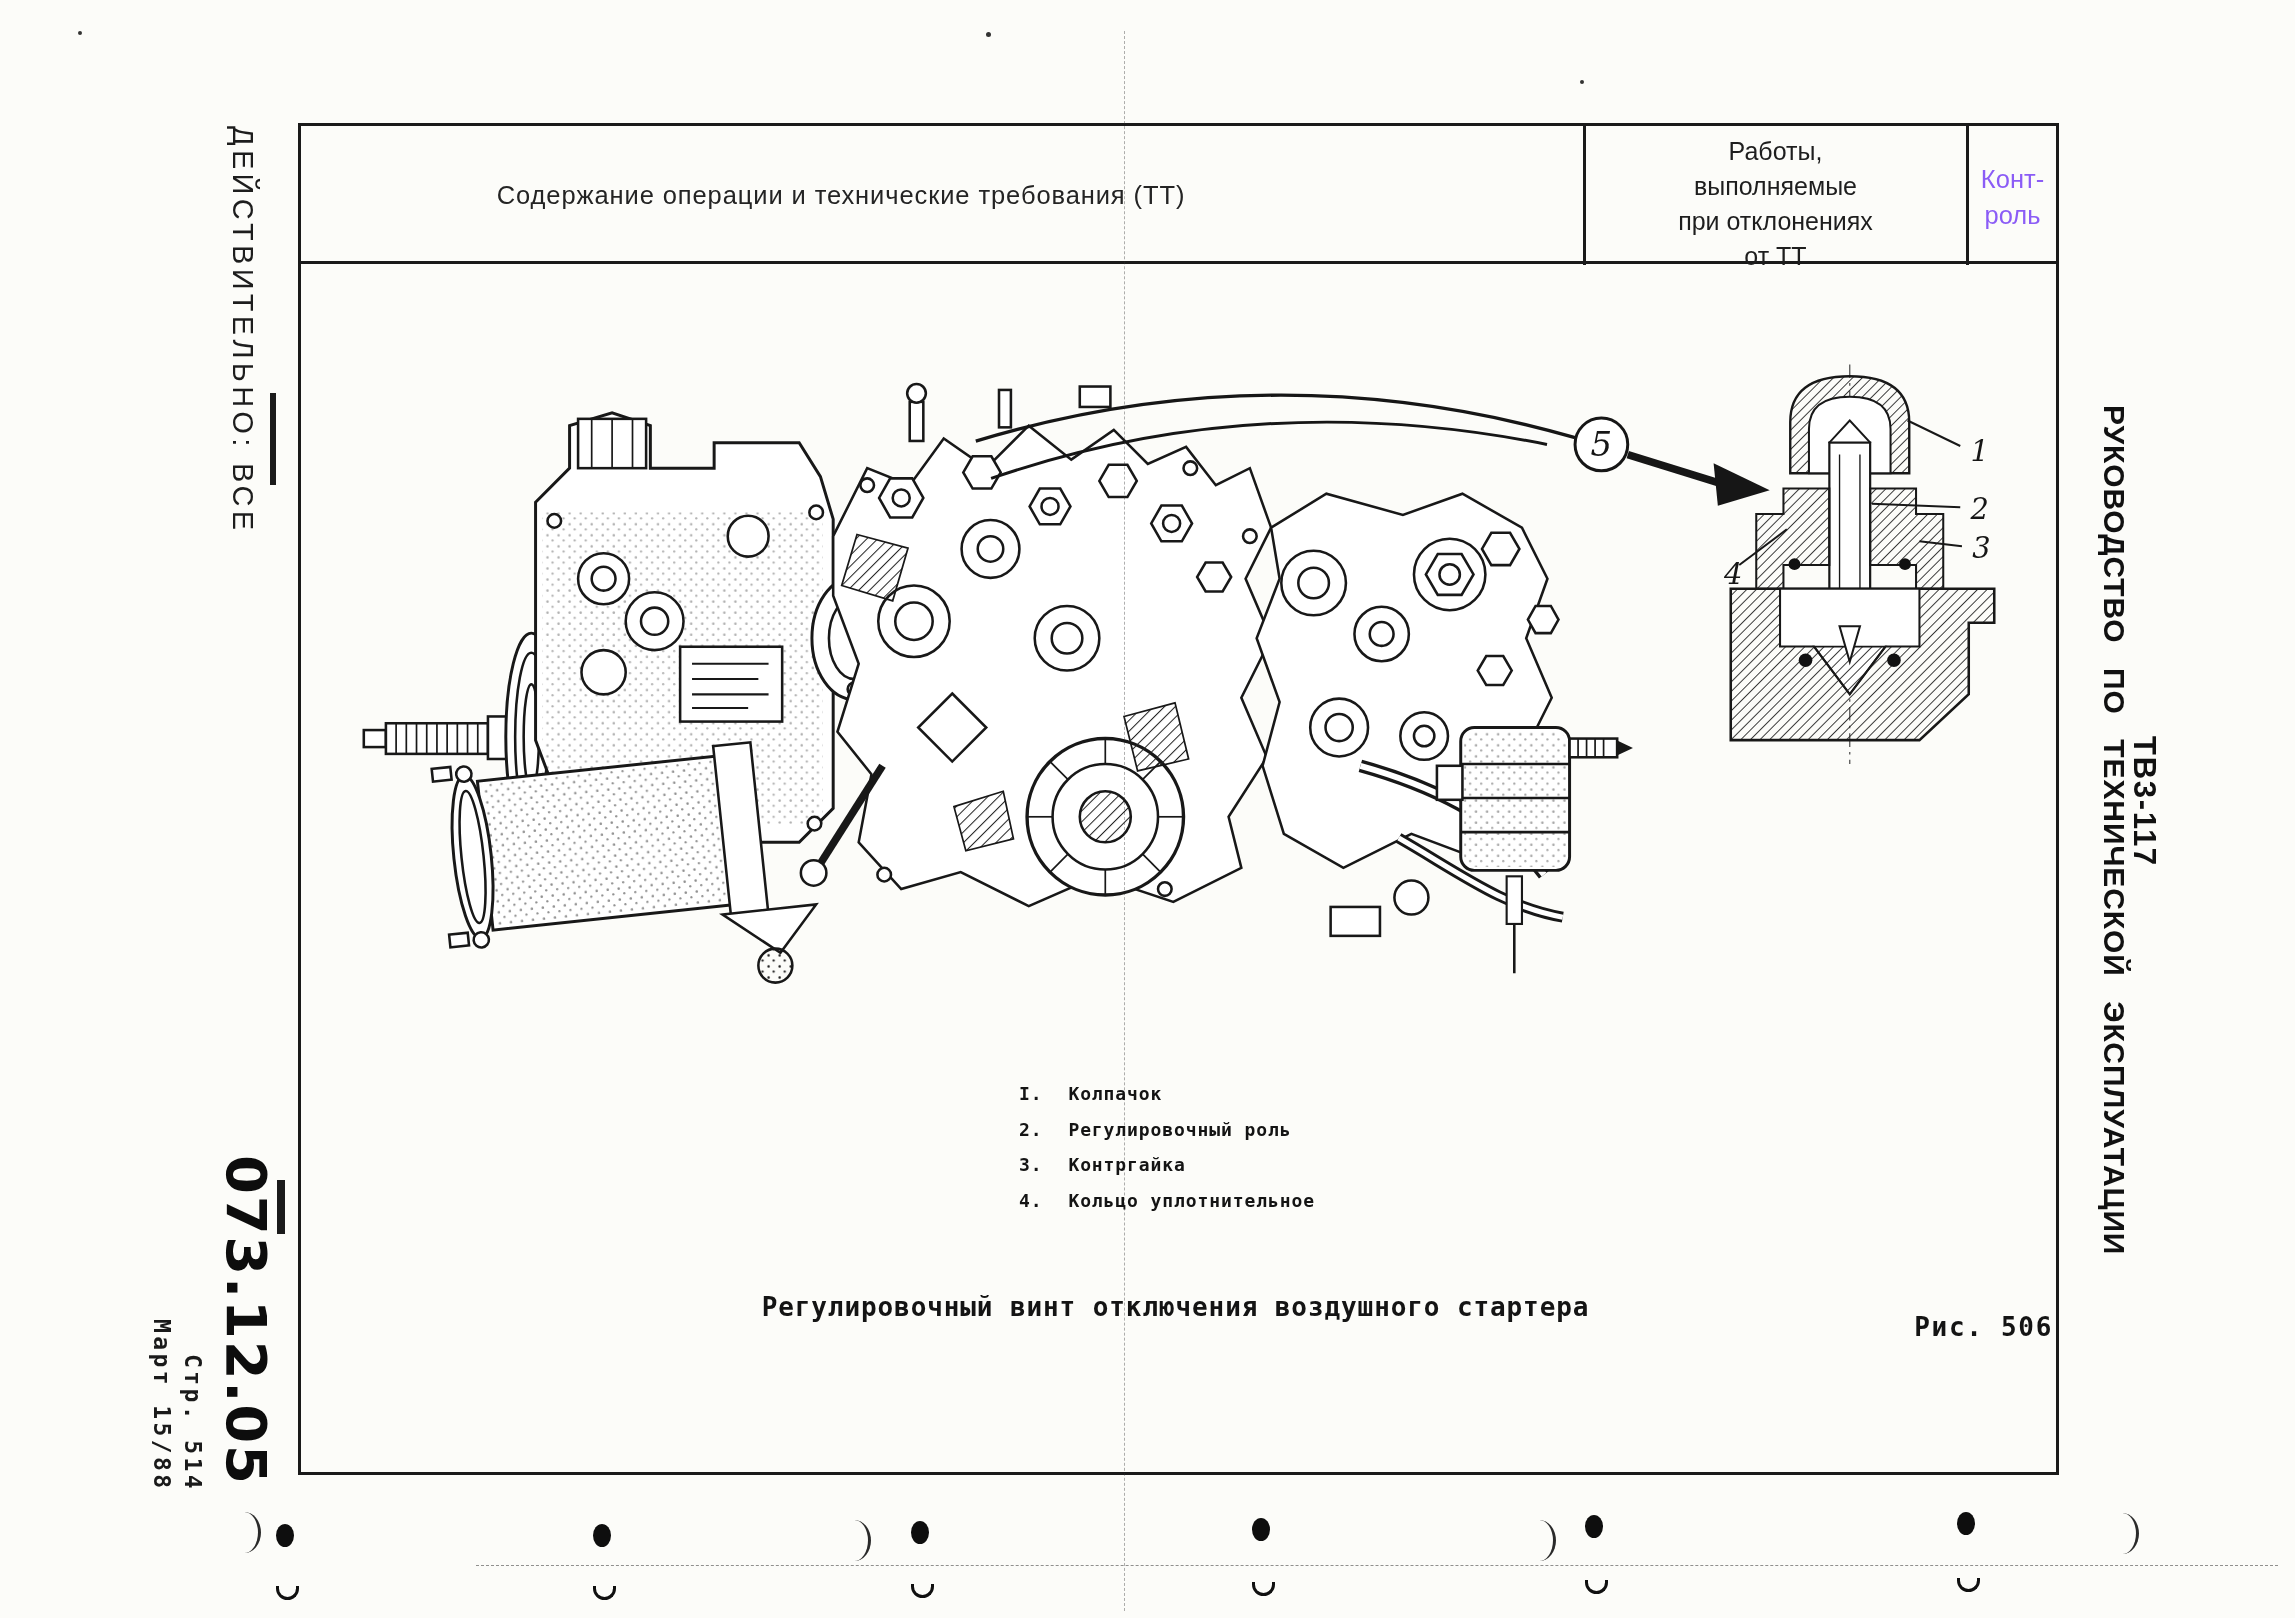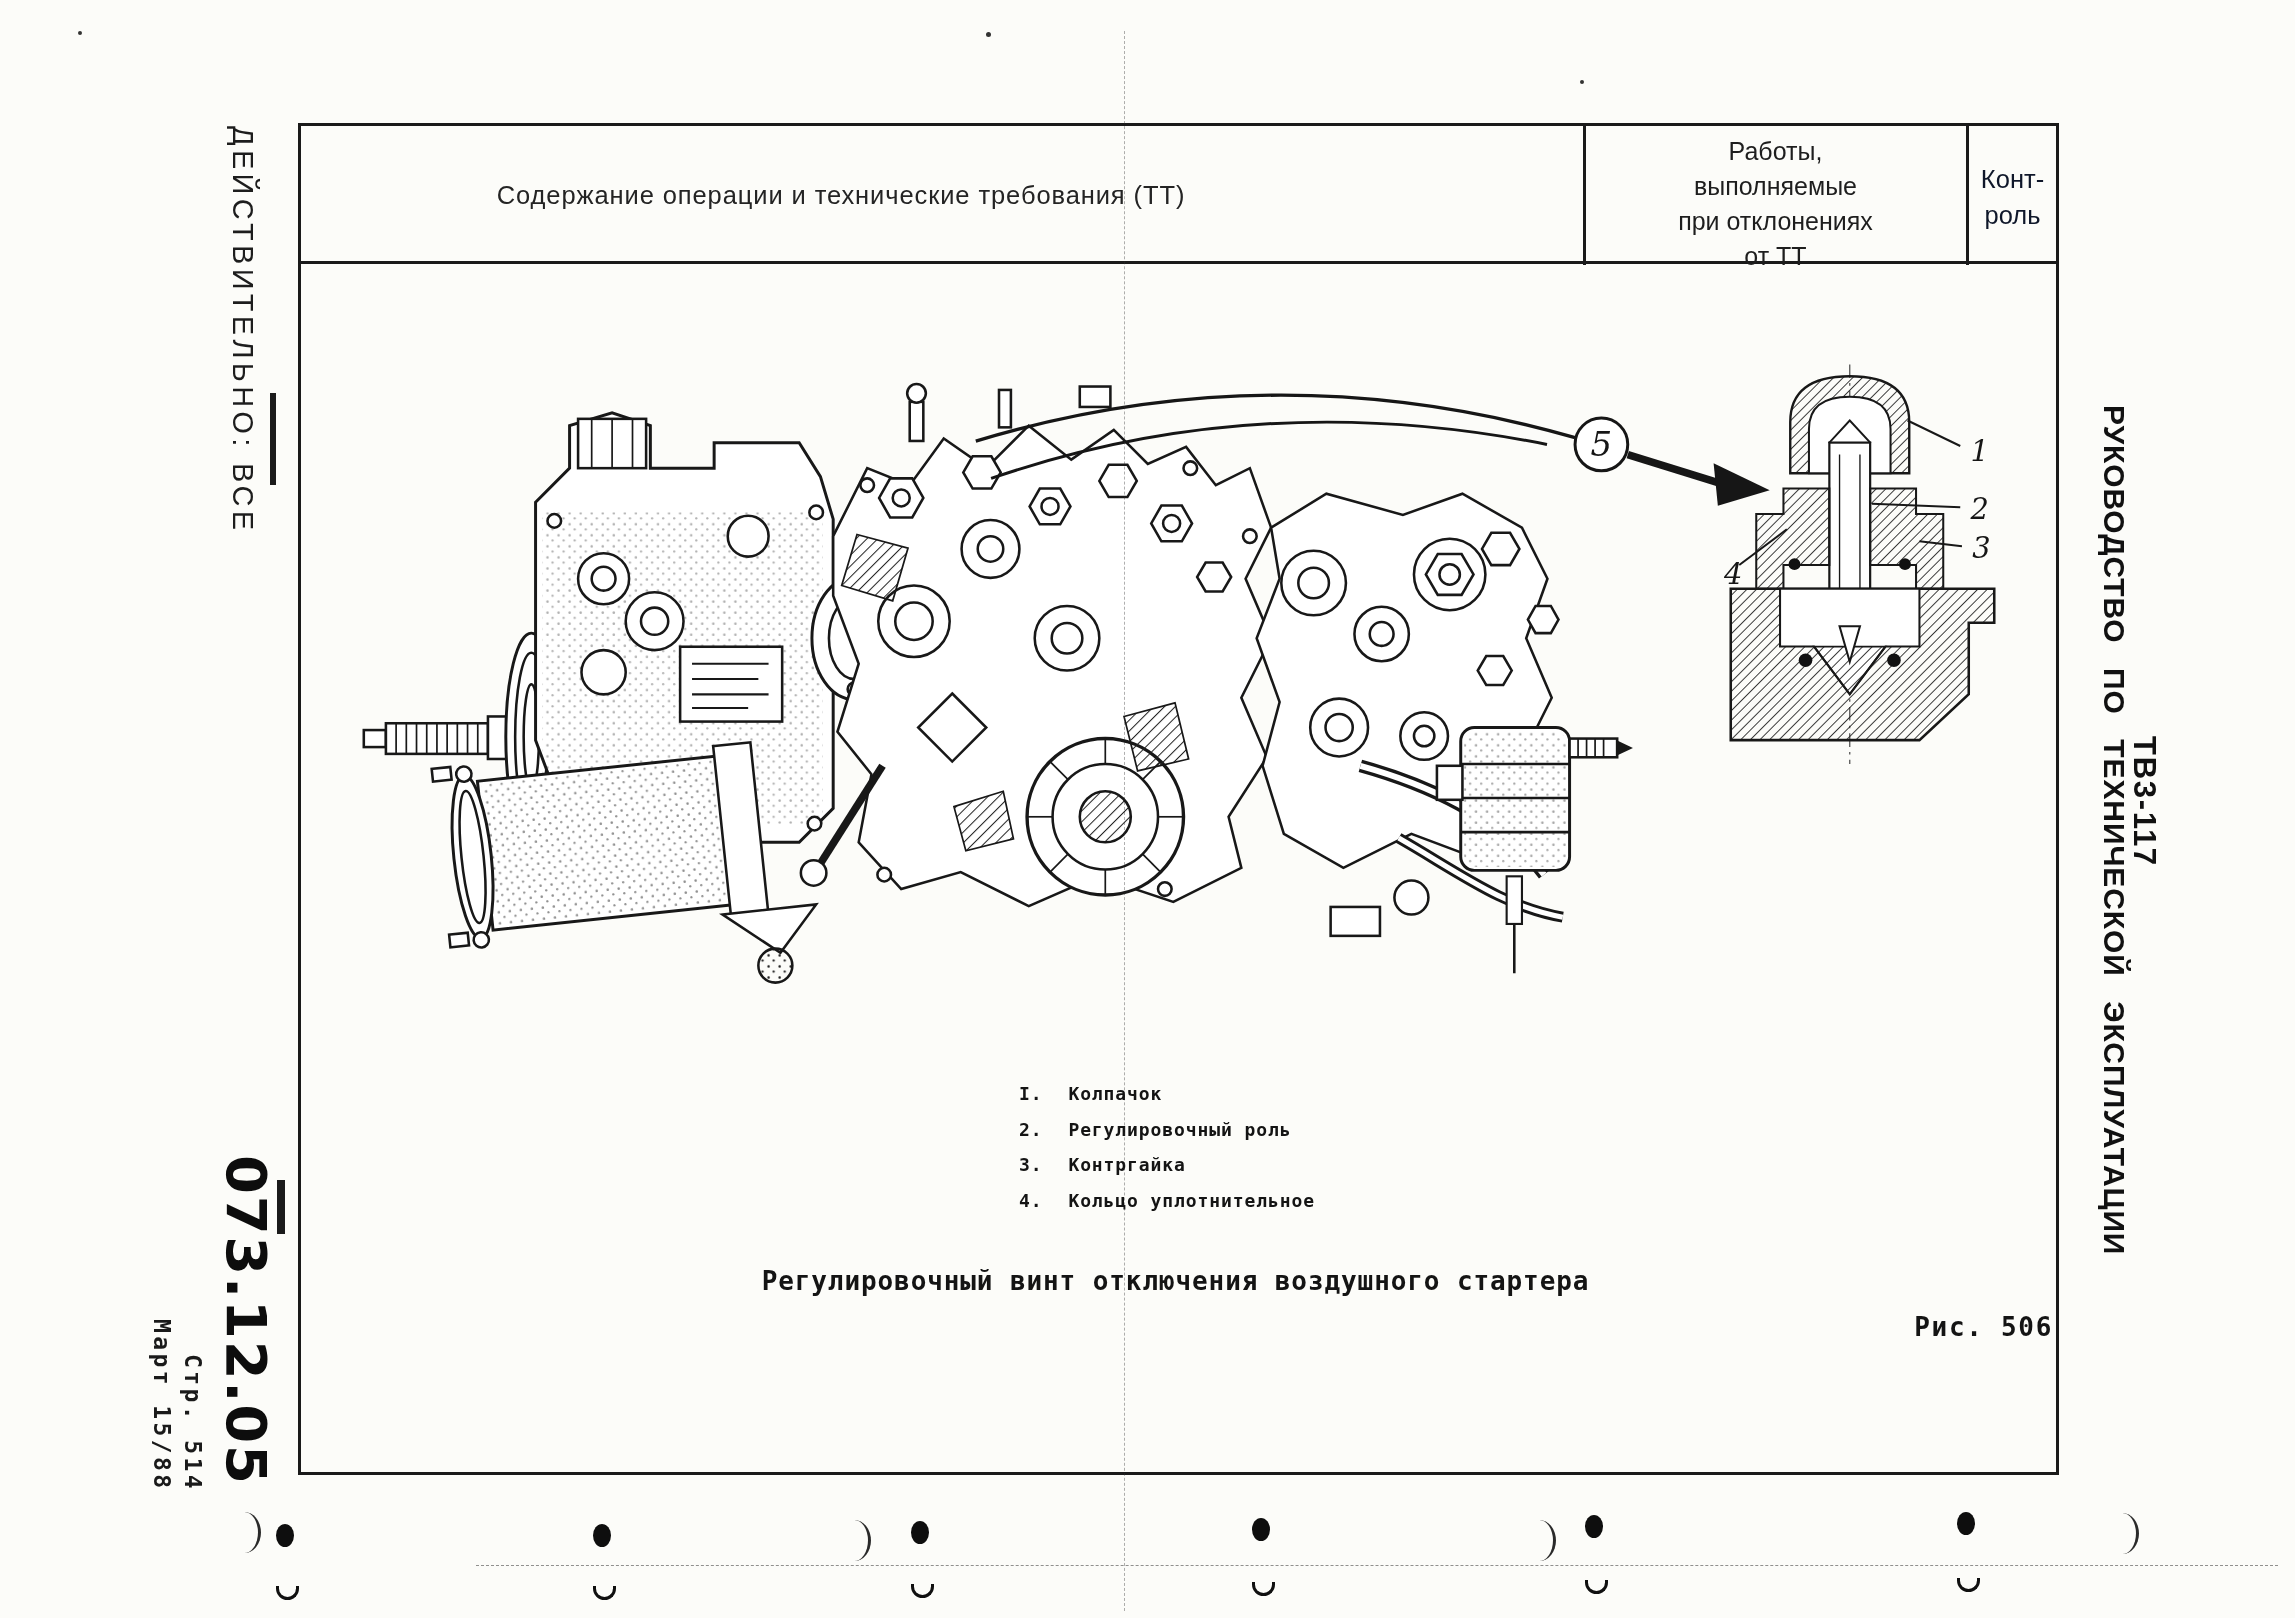--- a/index.html
+++ b/index.html
@@ -14,29 +14,29 @@
   .spine1{font-size:31px;font-weight:bold;letter-spacing:1.7px;color:#111;}
   .spine2{font-size:30px;font-weight:bold;letter-spacing:0.9px;word-spacing:15.3px;color:#111;}
   .bar{position:absolute;background:#1b1b1b;}
   
   .sheet{position:absolute;left:298px;top:123px;width:1755px;height:1346px;border:3.4px solid #1a1a1a;}
   .hline{position:absolute;left:0;right:0;top:135px;height:3.4px;background:#1a1a1a;}
   .vline{position:absolute;top:0;width:3.4px;height:139px;background:#1a1a1a;}
   .col1h{position:absolute;left:0;top:0;width:1080px;height:139px;display:flex;align-items:center;justify-content:center;
          font-size:25.5px;letter-spacing:0.9px;color:#242424;}
   .col2h{position:absolute;left:1285px;top:7.7px;width:379px;text-align:center;font-size:25px;line-height:35px;color:#1e1e1e;}
-  .col3h{position:absolute;left:1668px;top:35px;width:87px;text-align:center;font-size:25.5px;line-height:36px;color:#0f172a;}
+  .col3h{position:absolute;left:1668px;top:35px;width:87px;text-align:center;font-size:25.5px;line-height:36px;color:#8b5cf6;}
   
   .tw{font-family:"DejaVu Sans Mono","Liberation Mono",monospace;font-weight:bold;color:#141414;}
   .legend{position:absolute;left:1019px;top:1081px;}
   .legend .row{font-size:18px;line-height:25.5px;margin-bottom:10.2px;letter-spacing:0.9px;}
   .legend .row.last{margin-top:4.3px;}
   .legend .num{display:inline-block;min-width:29px;}
   .legend .lbl{margin-left:20.4px;}
-  .caption{position:absolute;left:298px;width:1755px;top:1266px;text-align:center;font-size:26px;letter-spacing:0.9px;}
+  .caption{position:absolute;left:298px;width:1755px;top:1292px;text-align:center;font-size:26px;letter-spacing:0.9px;}
   .fignum{position:absolute;left:298px;width:1755px;top:1312px;text-align:right;font-size:26px;letter-spacing:1.7px;}
   
   .fold{position:absolute;left:1124px;top:31px;height:1580px;width:0;border-left:1.7px dashed rgba(45,45,45,.38);}
   .hdash{position:absolute;left:476px;top:1565px;width:1802px;height:0;border-top:1.7px dashed rgba(35,35,35,.5);}
   .dot{position:absolute;width:18px;height:23px;background:#0e0e0e;border-radius:50%;}
   .cres{position:absolute;width:17px;height:11px;border:3.4px solid #101010;border-top:none;border-radius:0 0 12px 12px;background:transparent;}
   .paren{position:absolute;width:13.6px;height:41px;border-right:3.4px solid #2a2a2a;border-radius:0 100% 100% 0 / 0 50% 50% 0;}
   .speck{position:absolute;background:#333;border-radius:50%;}
   svg text{font-family:"DejaVu Serif","Liberation Serif",serif;font-style:italic;}
 </style>

